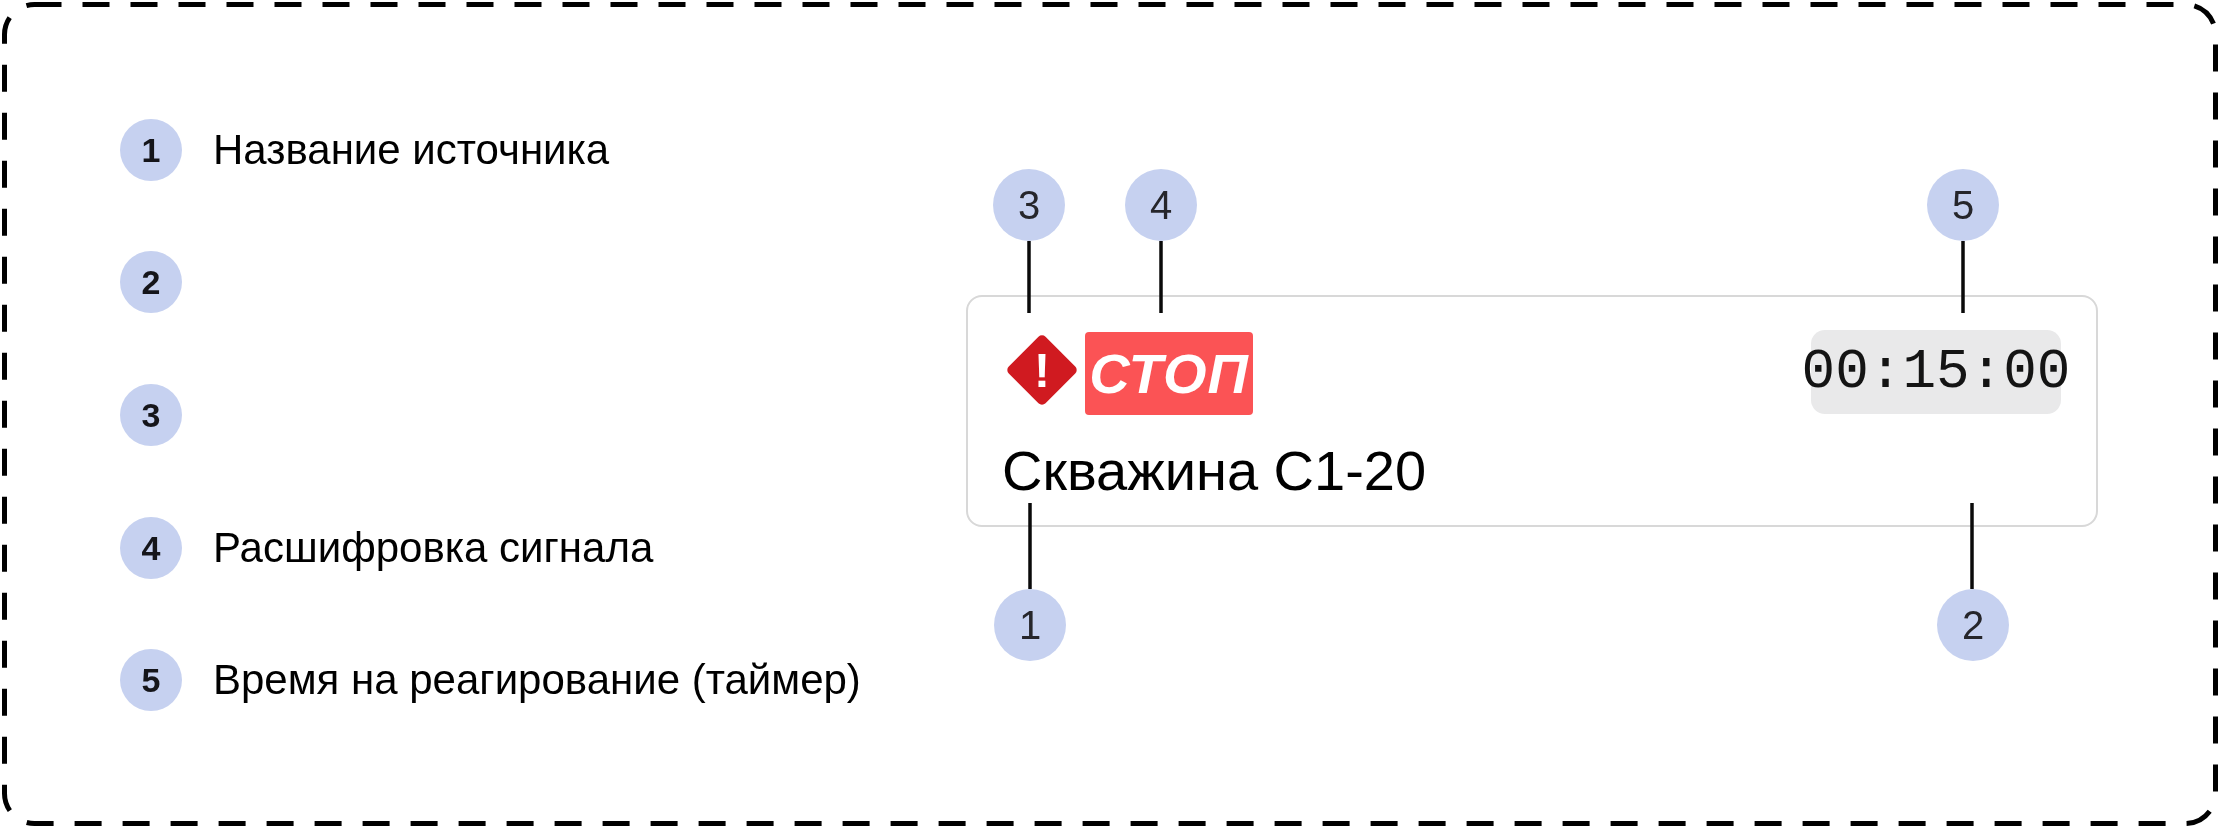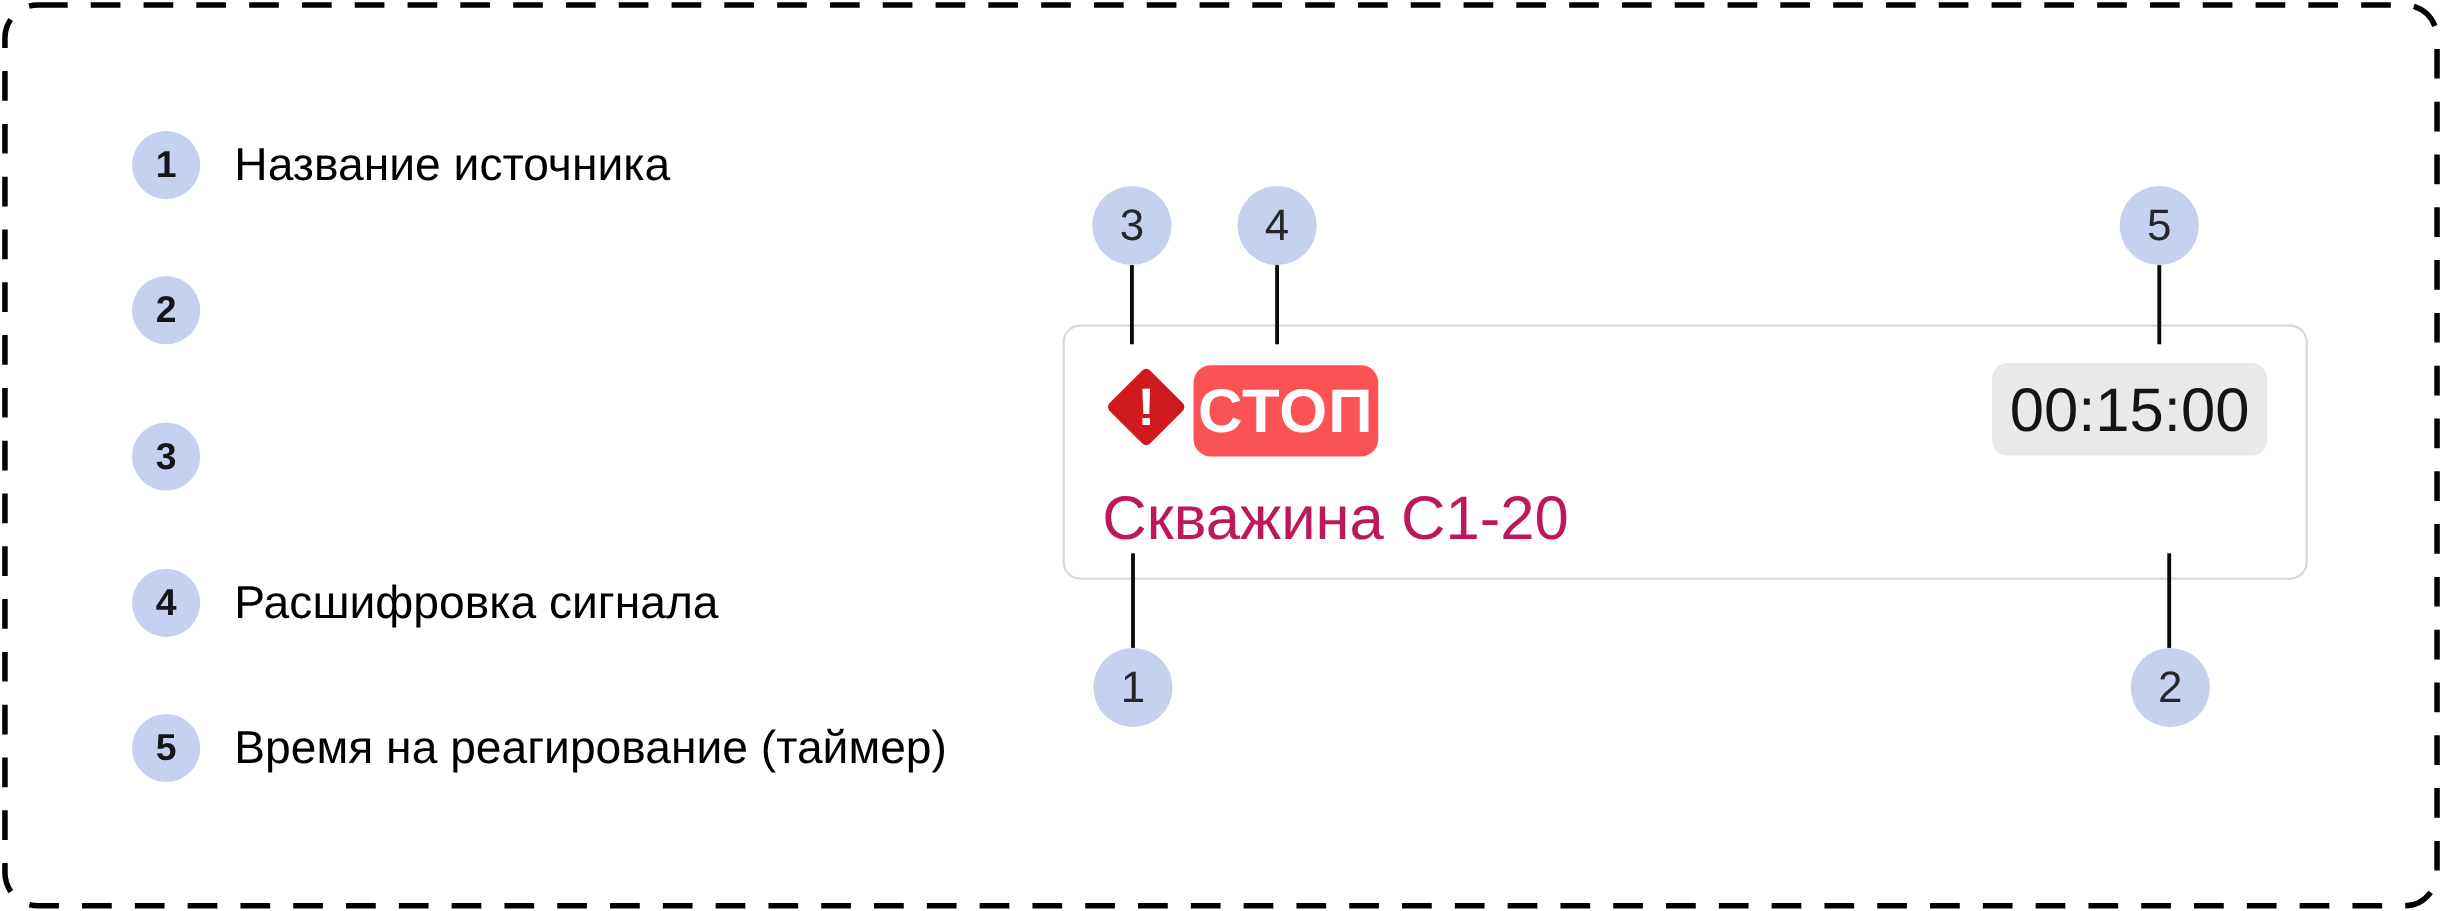--- a/index.html
+++ b/index.html
@@ -44,33 +44,33 @@
     background:#d01a20;border:5px solid #ffffff;border-radius:10px;
     transform:rotate(45deg);
   }
   .excl{
     position:absolute;left:0;top:0;width:92px;height:92px;
     display:flex;align-items:center;justify-content:center;
     color:#fff;font-size:48px;font-weight:700;
   }
   .badge{
     position:absolute;left:117px;top:35px;width:168px;height:83px;
-    background:#fb5355;border-radius:16px;z-index:1;
+    background:#fb5355;border-radius:4px;z-index:1;
     display:flex;align-items:center;justify-content:center;
-    color:#fff;font-size:56px;font-weight:700;letter-spacing:1px;
+    color:#fff;font-size:56px;font-weight:700;letter-spacing:1px;font-style:italic;
   }
   .chip{
     position:absolute;right:35px;top:33px;width:250px;height:84px;
     background:#e9e9ea;border-radius:14px;
     display:flex;align-items:center;justify-content:center;
-    color:#141414;font-size:56px;
+    color:#141414;font-size:56px;font-family:Liberation Mono, monospace;
   }
   .src-name{
     position:absolute;left:34px;top:142px;
-    font-size:56px;color:#be185d;line-height:64px;white-space:nowrap;
+    font-size:56px;color:#000000;line-height:64px;white-space:nowrap;
   }
   .src-type{
     position:absolute;right:35px;top:142px;
     font-size:56px;color:#8c8c8c;line-height:64px;white-space:nowrap;
   }
   
   .marker{
     position:absolute;width:72px;height:72px;border-radius:50%;
     background:#c6d1f0;color:#26262b;
     display:flex;align-items:center;justify-content:center;

